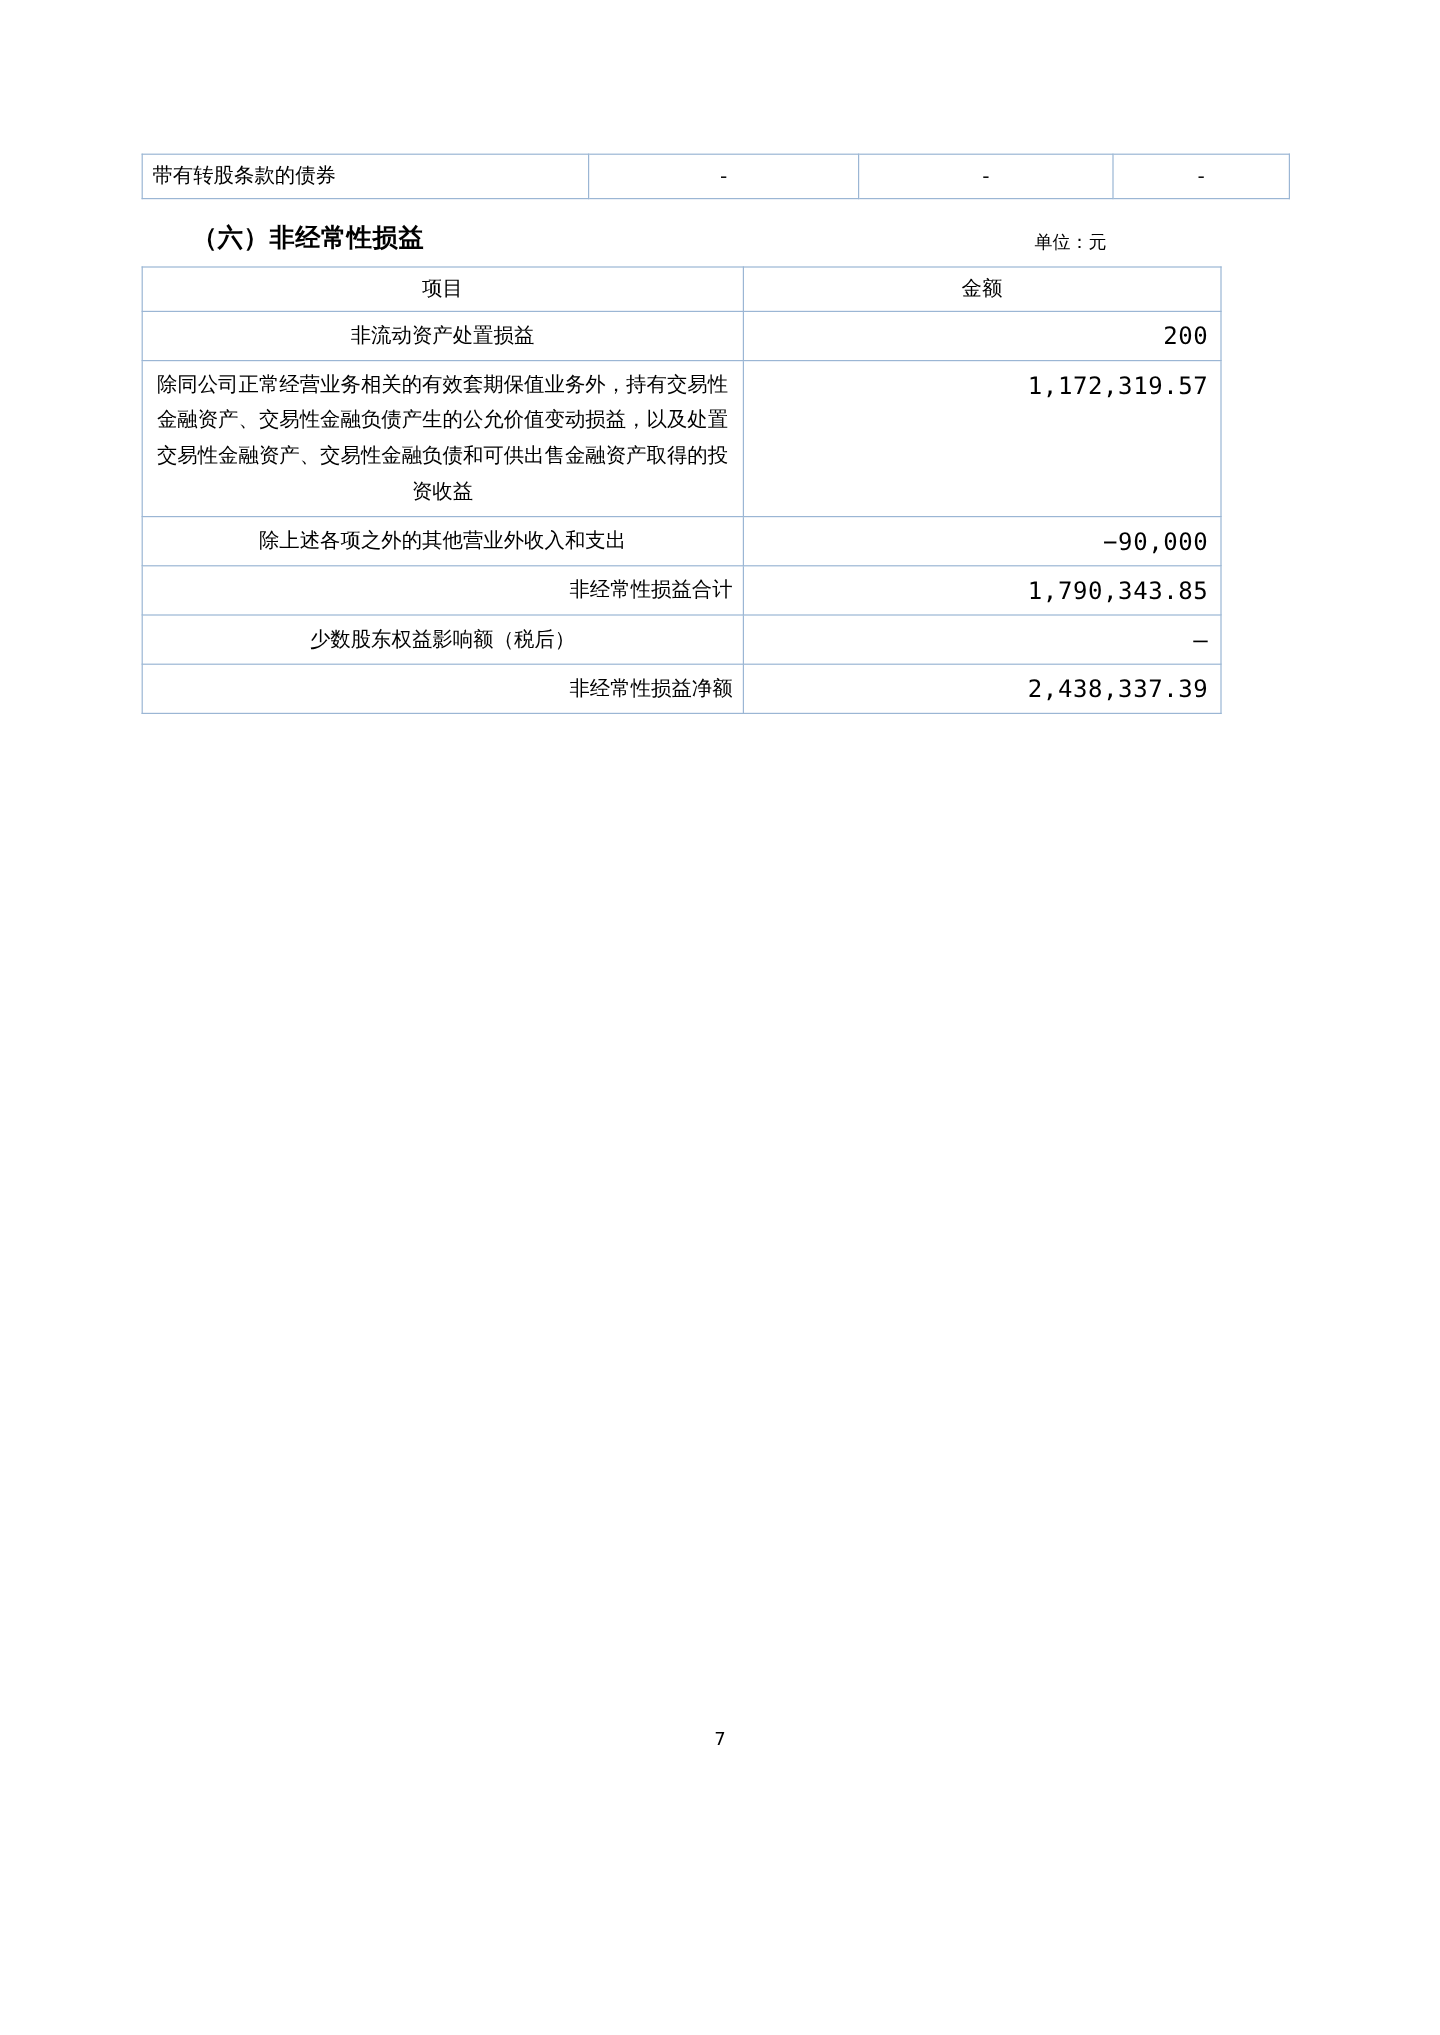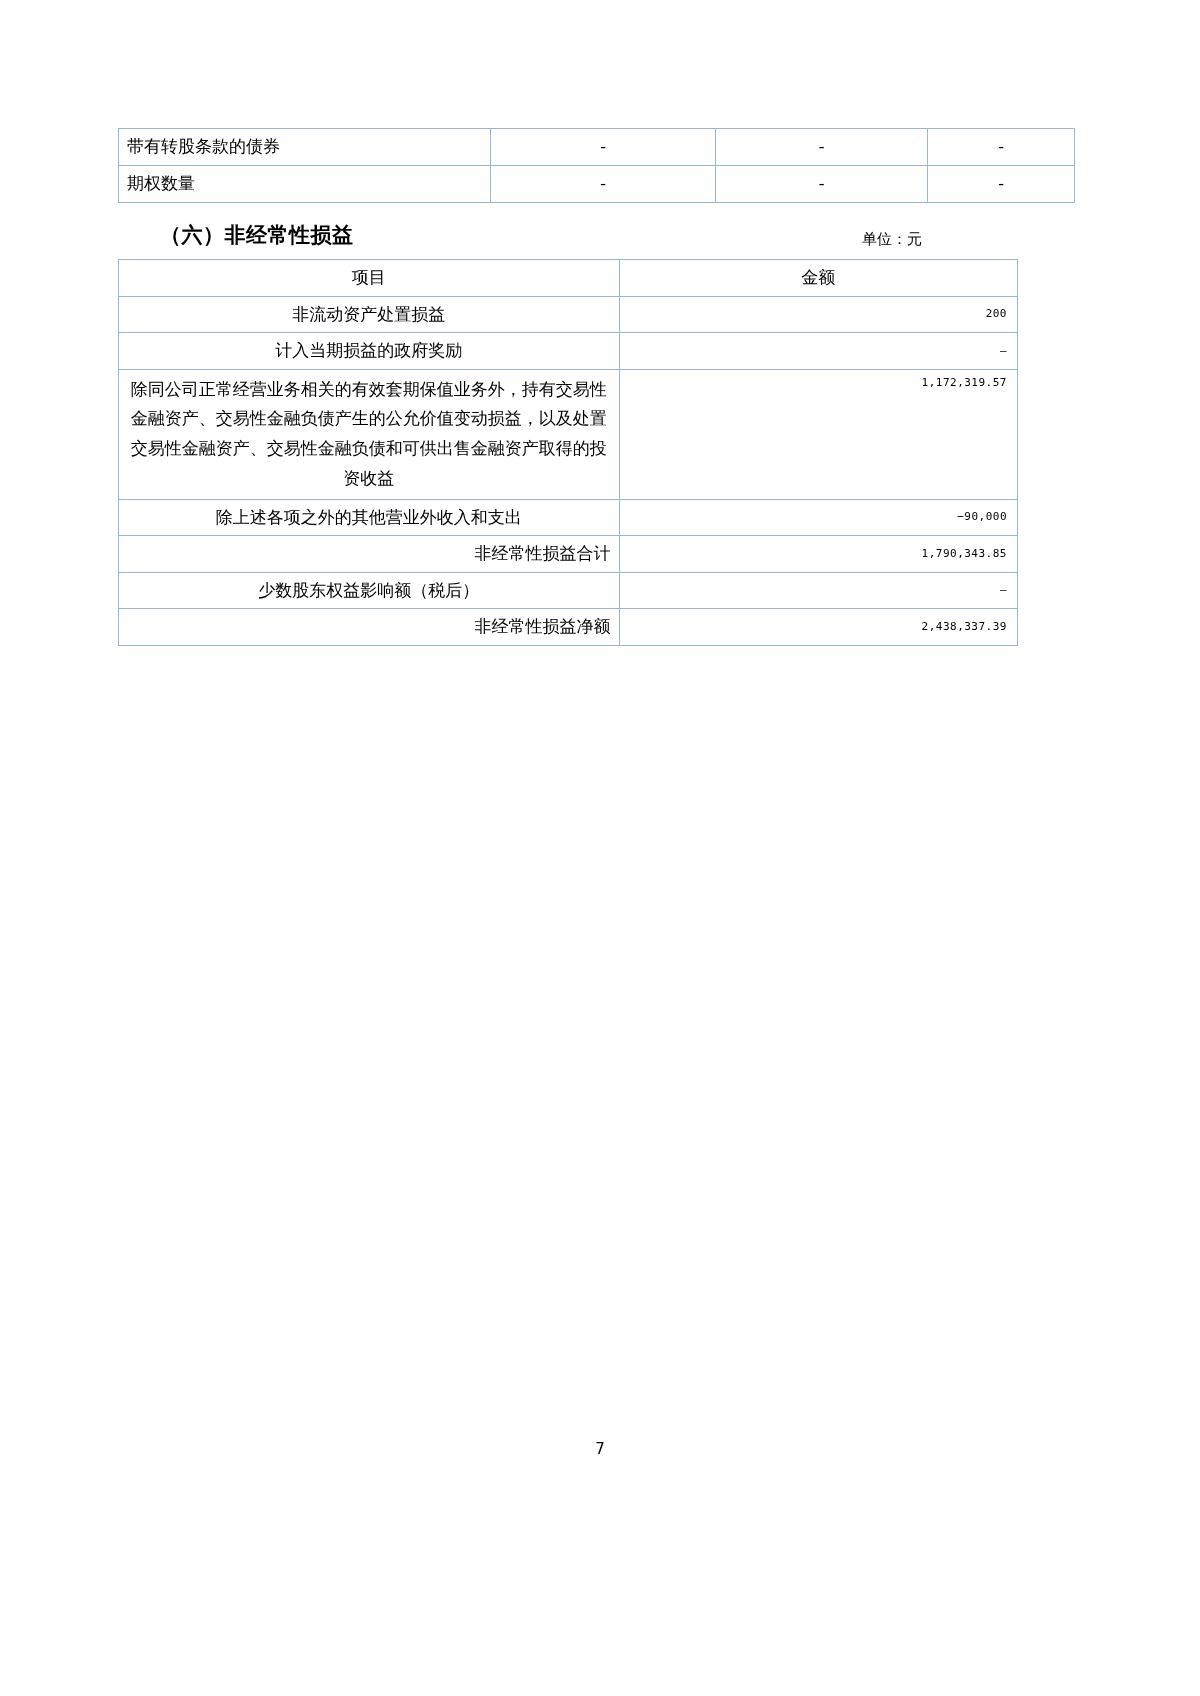--- a/index.html
+++ b/index.html
@@ -83,21 +83,21 @@
   .ncp-table .col-amount { width: 398px; }
   .ncp-table td.item {
     text-align: center;
   }
   .ncp-table td.item.center {
     text-align: center;
   }
   .ncp-table td.amount {
     text-align: right;
     font-family: "DejaVu Sans Mono", monospace;
-    font-size: 11px;
+    font-size: 20px;
     letter-spacing: 0.5px;
     padding-right: 10px;
   }
   .ncp-table tr.total td.item {
     text-align: right;
   }
   .multiline {
     line-height: 1.75;
     text-align: justify;
   }
@@ -118,26 +118,20 @@
   <div class="content">
 
     <table class="carry-table">
       <tbody>
         <tr>
           <td class="c1">带有转股条款的债券</td>
           <td class="c2">-</td>
           <td class="c3">-</td>
           <td class="c4">-</td>
         </tr>
-        <tr>
-          <td class="c1">期权数量</td>
-          <td class="c2">-</td>
-          <td class="c3">-</td>
-          <td class="c4">-</td>
-        </tr>
       </tbody>
     </table>
 
     <div class="section-head">
       <span class="section-title">（六）非经常性损益</span>
       <span class="unit-label">单位：元</span>
     </div>
 
     <table class="ncp-table">
       <colgroup>
@@ -147,24 +141,20 @@
       <thead>
         <tr>
           <th>项目</th>
           <th>金额</th>
         </tr>
       </thead>
       <tbody>
         <tr>
           <td class="item">非流动资产处置损益</td>
           <td class="amount">200</td>
-        </tr>
-        <tr>
-          <td class="item">计入当期损益的政府奖励</td>
-          <td class="amount">–</td>
         </tr>
         <tr>
           <td class="item multiline">除同公司正常经营业务相关的有效套期保值业务外，持有交易性金融资产、交易性金融负债产生的公允价值变动损益，以及处置交易性金融资产、交易性金融负债和可供出售金融资产取得的投资收益</td>
           <td class="amount" style="vertical-align:top;">1,172,319.57</td>
         </tr>
         <tr>
           <td class="item">除上述各项之外的其他营业外收入和支出</td>
           <td class="amount">−90,000</td>
         </tr>
         <tr class="total">

